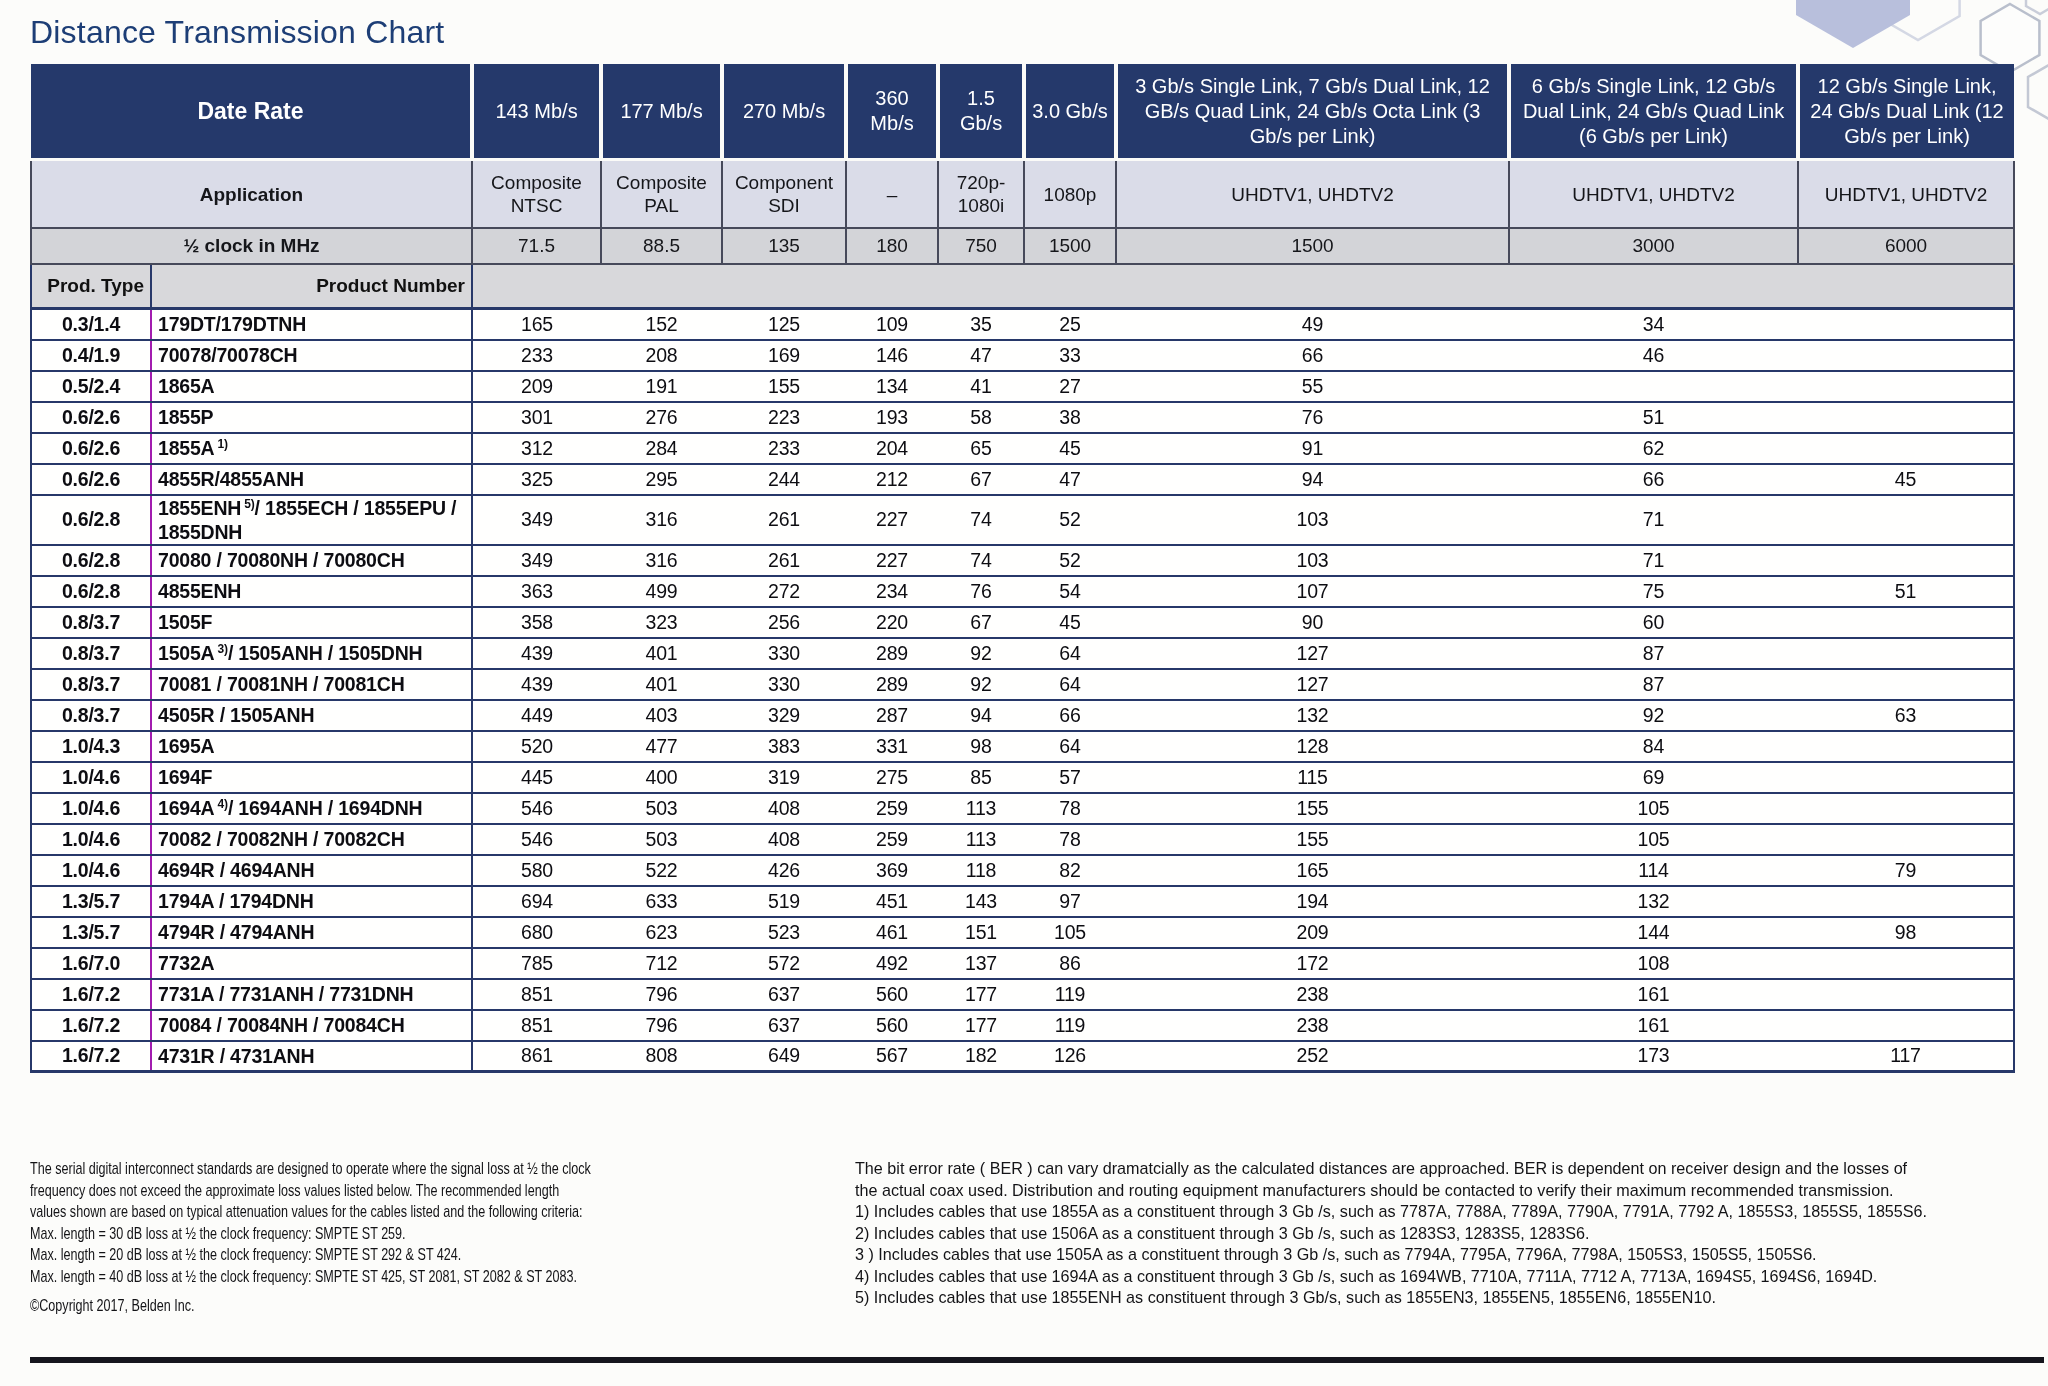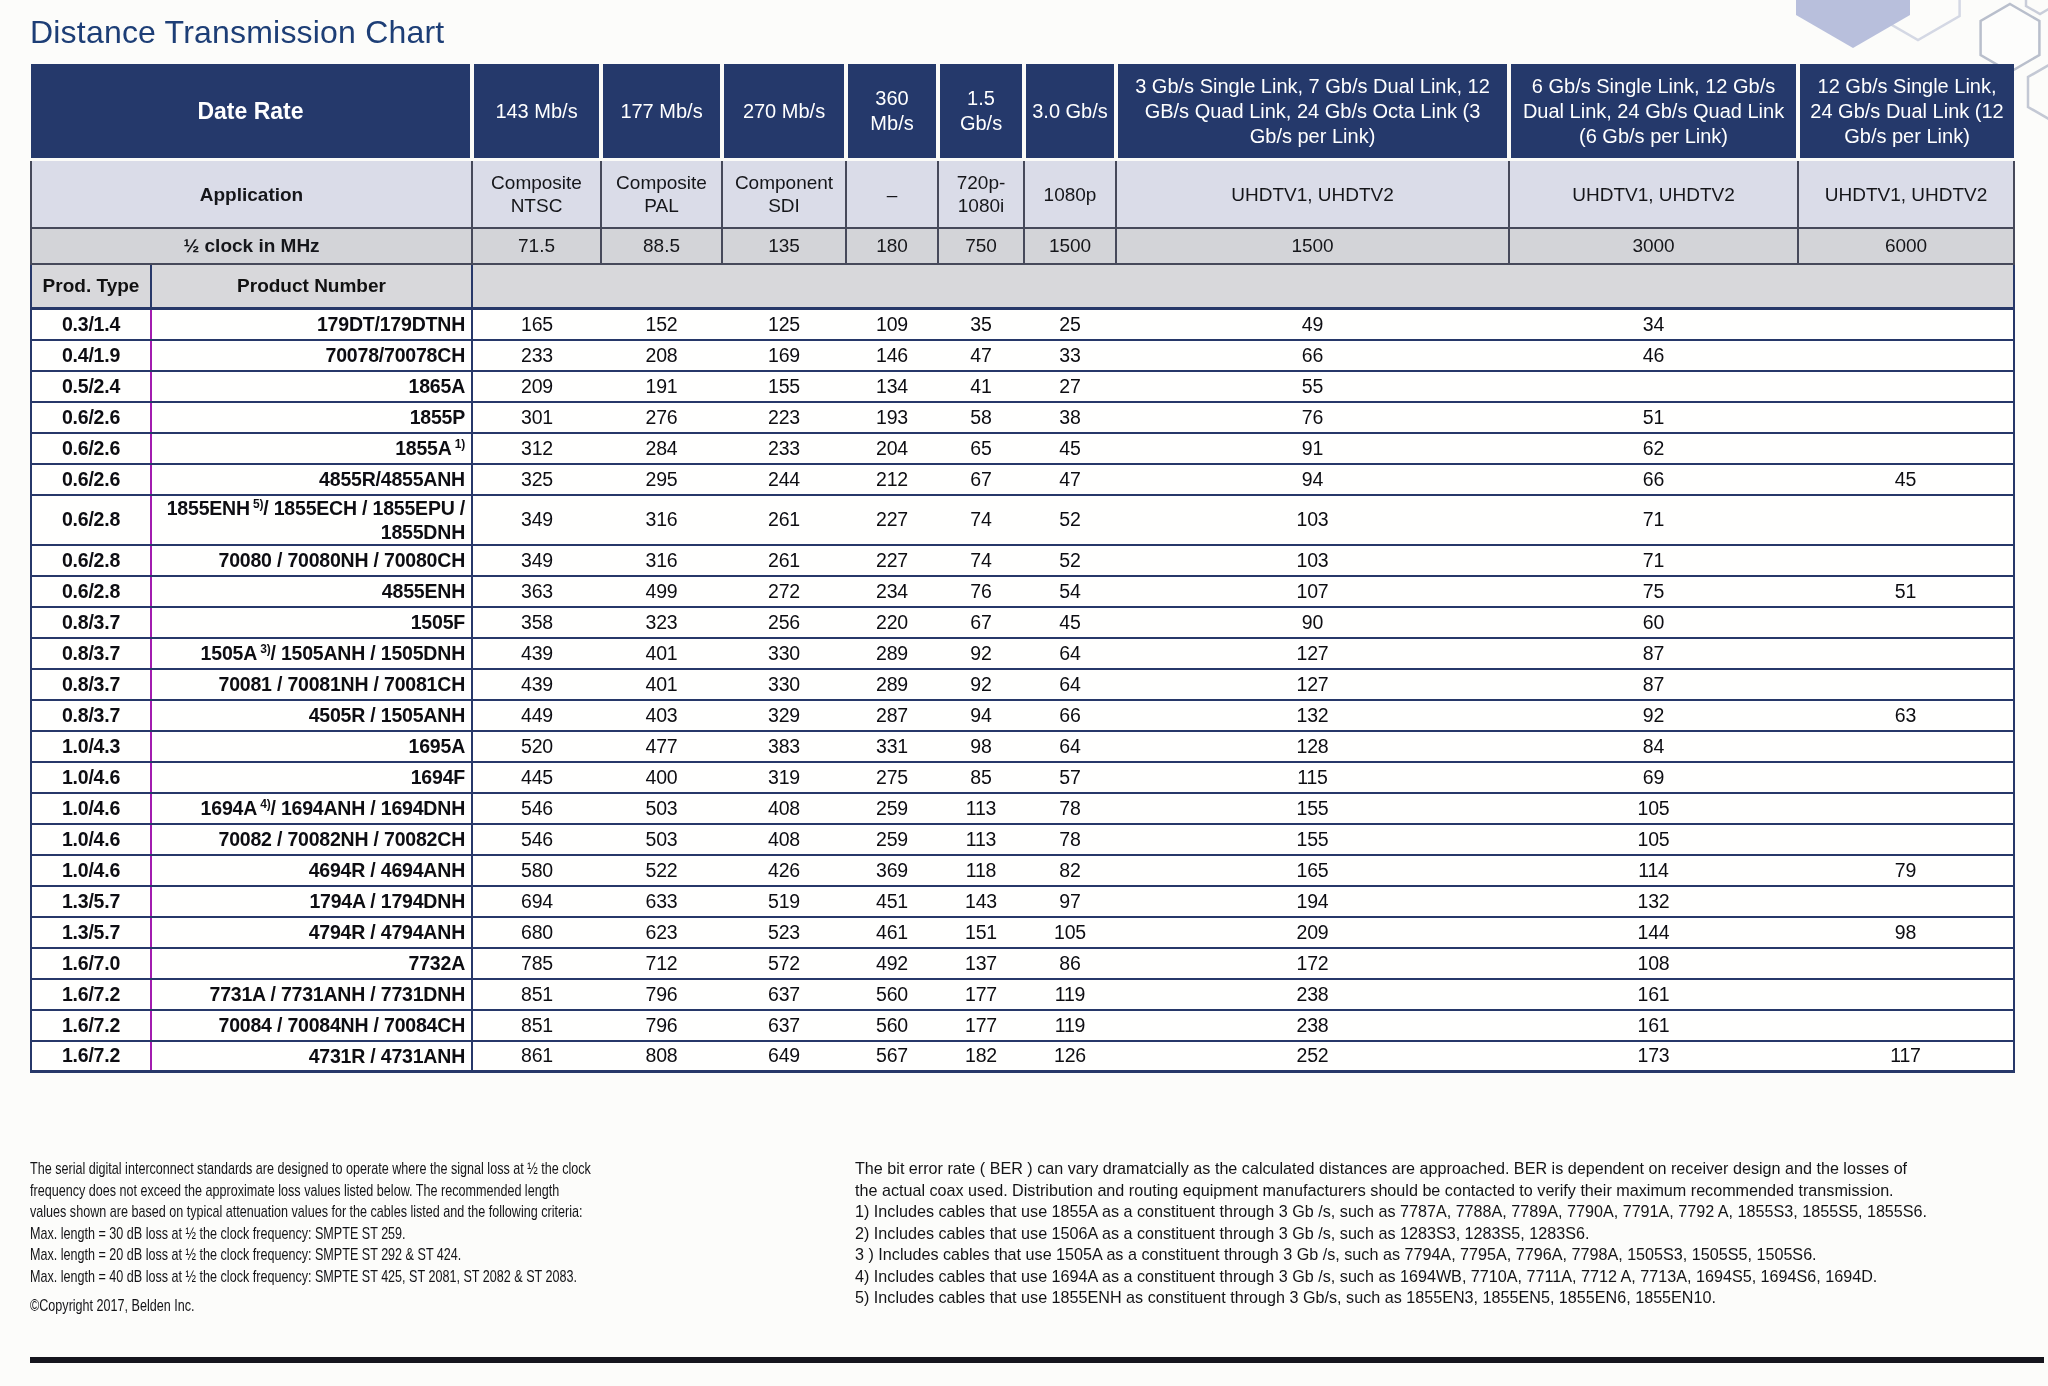--- a/index.html
+++ b/index.html
@@ -38,33 +38,33 @@
   
   tr.r3 th, tr.r4 th{
     height:34px; background:#d3d4d8; font-size:19px; font-weight:400;
     text-align:center; color:#15161a; border:2px solid #46495a;
   }
   tr.r3 th.lbl, tr.r4 th.lbl{font-weight:700;}
   tr.r4 th{border-bottom:3px solid #273869;}
   
   tr.r5 th{
     height:42px; background:#d8d8db; font-size:19px; font-weight:700;
-    text-align:center; color:#111; border:2px solid #273869;
+    text-align:right; color:#111; border:2px solid #273869;
     border-bottom:3px solid #273869;
   }
   tr.r5 th.spacer{border-right:2px solid #273869;}
   
   tbody tr{height:31px;}
   tbody td{
     background:#fffffe; font-size:19.5px; text-align:center;
     border-bottom:2px solid #273869; color:#0d0d12;
     letter-spacing:-0.2px;
   }
   tbody td.pt{font-weight:700; border-left:2px solid #273869; border-right:2px solid #a21caf;}
-  tbody td.pn{font-weight:700; text-align:right; border-right:2px solid #273869; line-height:24px;}
+  tbody td.pn{font-weight:700; text-align:left; border-right:2px solid #273869; line-height:24px;}
   tbody td.val-last{border-right:2px solid #273869;}
   tbody tr:last-child td{border-bottom:3px solid #273869;}
   tbody td.pn sup{font-size:12px; font-weight:700; vertical-align:super; line-height:0;}
   
   .foot{
     position:absolute; top:1158px; font-size:17px; line-height:21.5px;
     color:#131316; transform-origin:0 0; white-space:nowrap;
   }
   .foot-left{left:30px; transform:scaleX(0.74); width:880px;}
   .foot-right{left:855px; transform:scaleX(0.95); width:1260px;}

